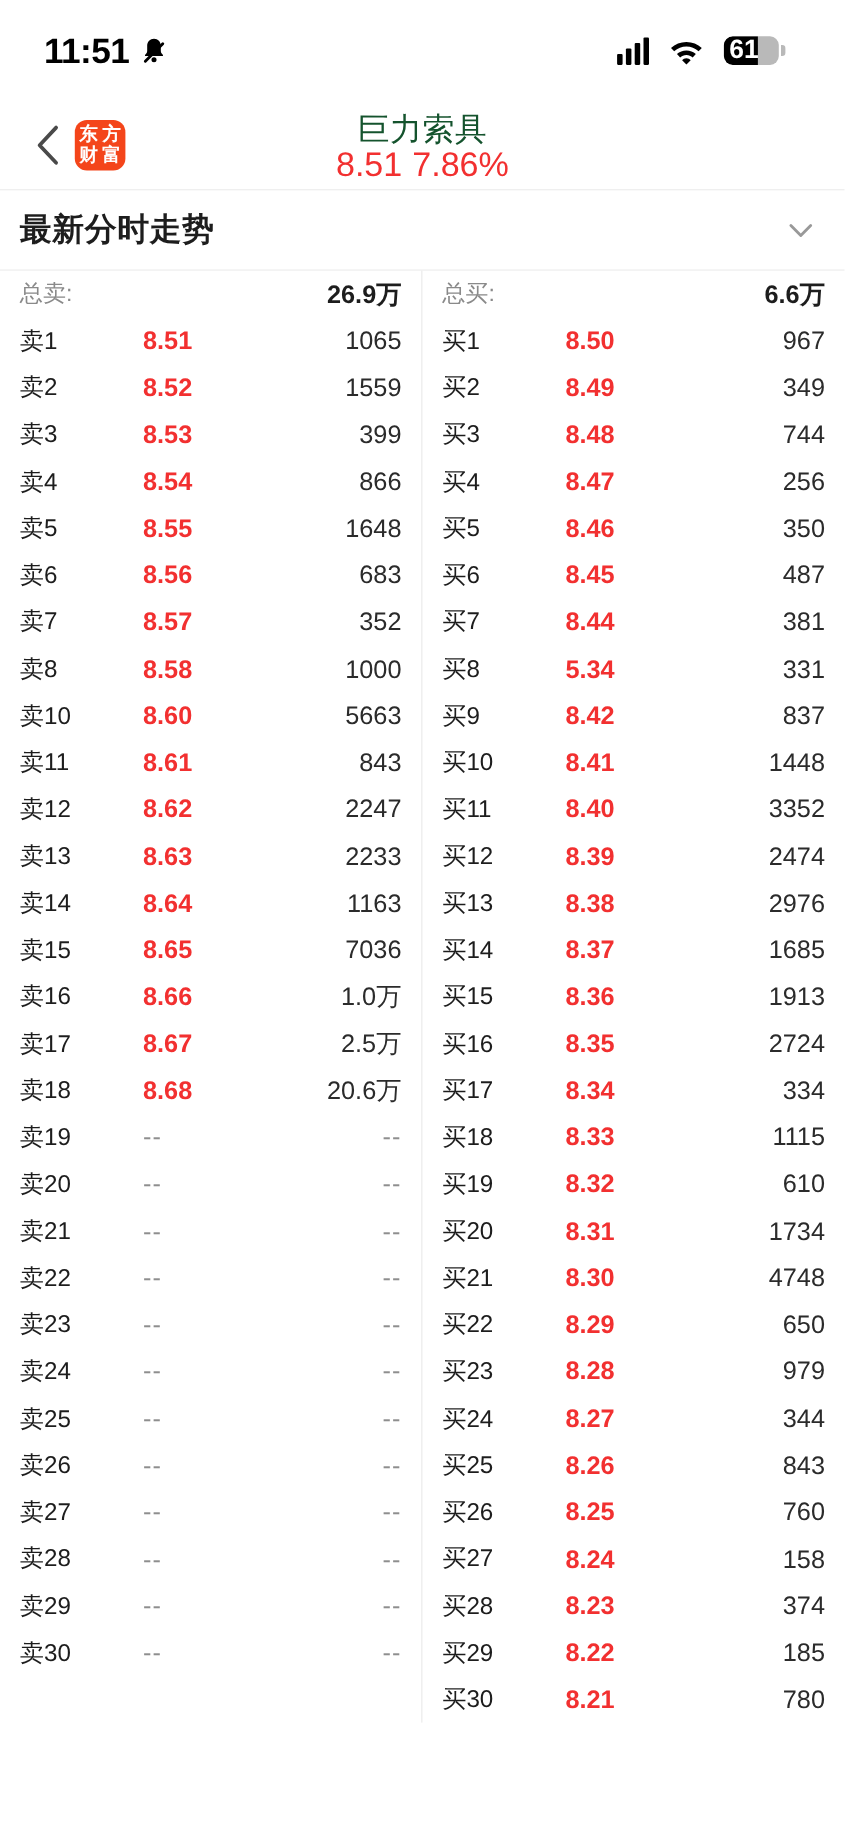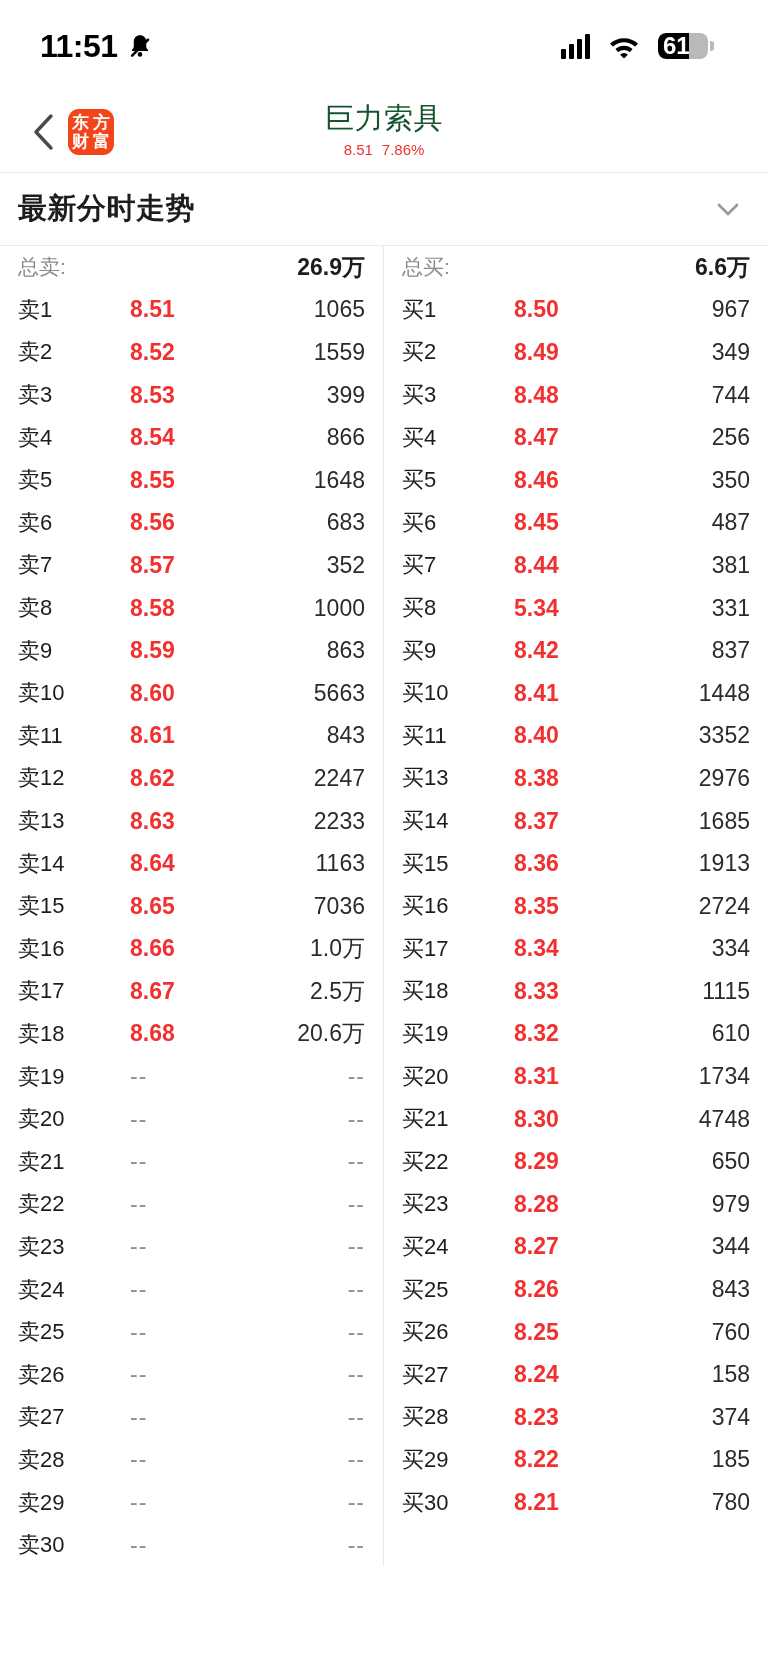--- a/index.html
+++ b/index.html
@@ -157,21 +157,21 @@
     justify-content: center;
     pointer-events: none;
   }
   .nav-title {
     font-size: 29px;
     color: #14532d;
     line-height: 34px;
     letter-spacing: 0.5px;
   }
   .nav-sub {
-    font-size: 15px;
+    font-size: 31px;
     color: #f23030;
     line-height: 28px;
     margin-top: 1px;
   }
   .nav-sub .sep { display: inline-block; width: 9px; }
 
   
   .section-header {
     height: 74px;
     border-top: 1px solid #ececec;
@@ -356,25 +356,20 @@
             <span class="c-label">卖7</span>
             <span class="c-price">8.57</span>
             <span class="c-vol">352</span>
           </div>
           <div class="row">
             <span class="c-label">卖8</span>
             <span class="c-price">8.58</span>
             <span class="c-vol">1000</span>
           </div>
           <div class="row">
-            <span class="c-label">卖9</span>
-            <span class="c-price">8.59</span>
-            <span class="c-vol">863</span>
-          </div>
-          <div class="row">
             <span class="c-label">卖10</span>
             <span class="c-price">8.60</span>
             <span class="c-vol">5663</span>
           </div>
           <div class="row">
             <span class="c-label">卖11</span>
             <span class="c-price">8.61</span>
             <span class="c-vol">843</span>
           </div>
           <div class="row">
@@ -530,20 +525,25 @@
             <span class="c-label">买10</span>
             <span class="c-price">8.41</span>
             <span class="c-vol">1448</span>
           </div>
           <div class="row">
             <span class="c-label">买11</span>
             <span class="c-price">8.40</span>
             <span class="c-vol">3352</span>
           </div>
           <div class="row">
+            <span class="c-label">买12</span>
+            <span class="c-price">8.39</span>
+            <span class="c-vol">2474</span>
+          </div>
+          <div class="row">
             <span class="c-label">买13</span>
             <span class="c-price">8.38</span>
             <span class="c-vol">2976</span>
           </div>
           <div class="row">
             <span class="c-label">买14</span>
             <span class="c-price">8.37</span>
             <span class="c-vol">1685</span>
           </div>
           <div class="row">

